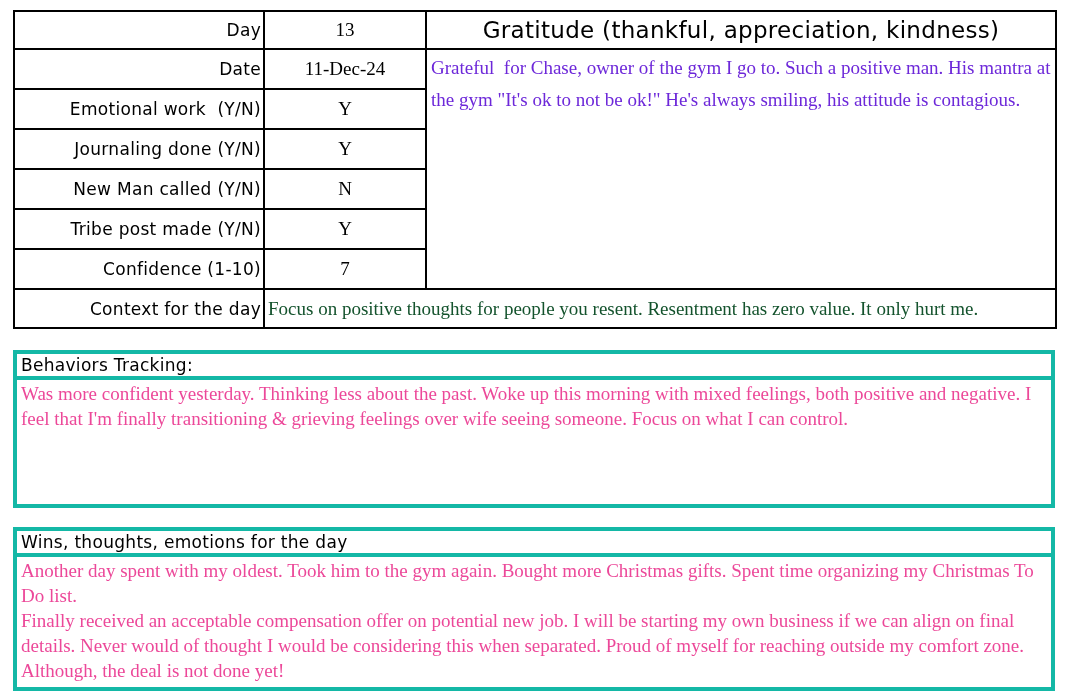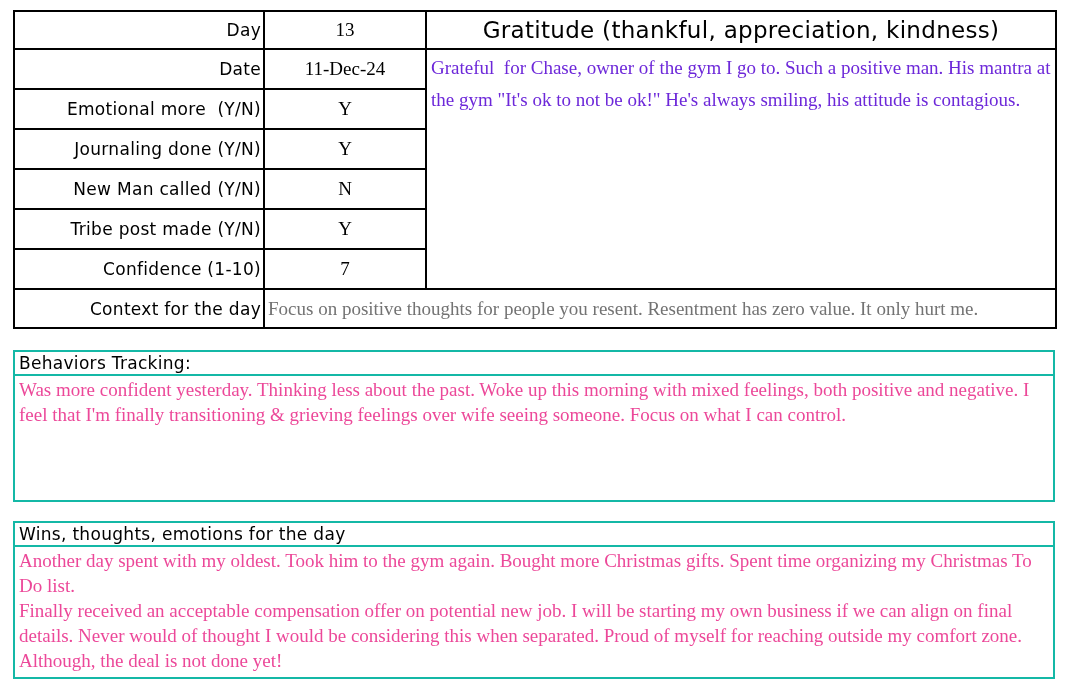--- a/index.html
+++ b/index.html
@@ -60,35 +60,35 @@
     line-height: 32px;
     color: #6d28d9;
     text-align: left;
     vertical-align: top;
     padding: 2px 4px;
     white-space: pre-wrap;
   }
   .ctxt {
     font-family: "Liberation Serif", serif;
     font-size: 19px;
-    color: #737373;
+    color: #14532d;
     text-align: left;
     vertical-align: middle;
     padding-left: 3px;
     white-space: pre-wrap;
   }
   .row-day   { height: 38px; }
   .row-mid   { height: 40px; }
   .row-ctx   { height: 39px; }
   
   .section {
     width: 1042px;
   }
   .section td {
-    border: 2px solid #14b8a6;
+    border: 4px solid #14b8a6;
     overflow: hidden;
   }
   .stitle {
     font-family: "DejaVu Sans", sans-serif;
     font-size: 17px;
     letter-spacing: 0.3px;
     color: #000;
     text-align: left;
     vertical-align: middle;
     padding-left: 4px;
@@ -126,21 +126,21 @@
         <td class="lbl">Day</td>
         <td class="val">13</td>
         <td class="gtitle">Gratitude (thankful, appreciation, kindness)</td>
       </tr>
       <tr class="row-mid">
         <td class="lbl">Date</td>
         <td class="val">11-Dec-24</td>
         <td class="gtext" rowspan="6">Grateful  for Chase, owner of the gym I go to. Such a positive man. His mantra at the gym "It's ok to not be ok!" He's always smiling, his attitude is contagious.</td>
       </tr>
       <tr class="row-mid">
-        <td class="lbl">Emotional more  (Y/N)</td>
+        <td class="lbl">Emotional work  (Y/N)</td>
         <td class="val">Y</td>
       </tr>
       <tr class="row-mid">
         <td class="lbl">Journaling done (Y/N)</td>
         <td class="val">Y</td>
       </tr>
       <tr class="row-mid">
         <td class="lbl">New Man called (Y/N)</td>
         <td class="val">N</td>
       </tr>

